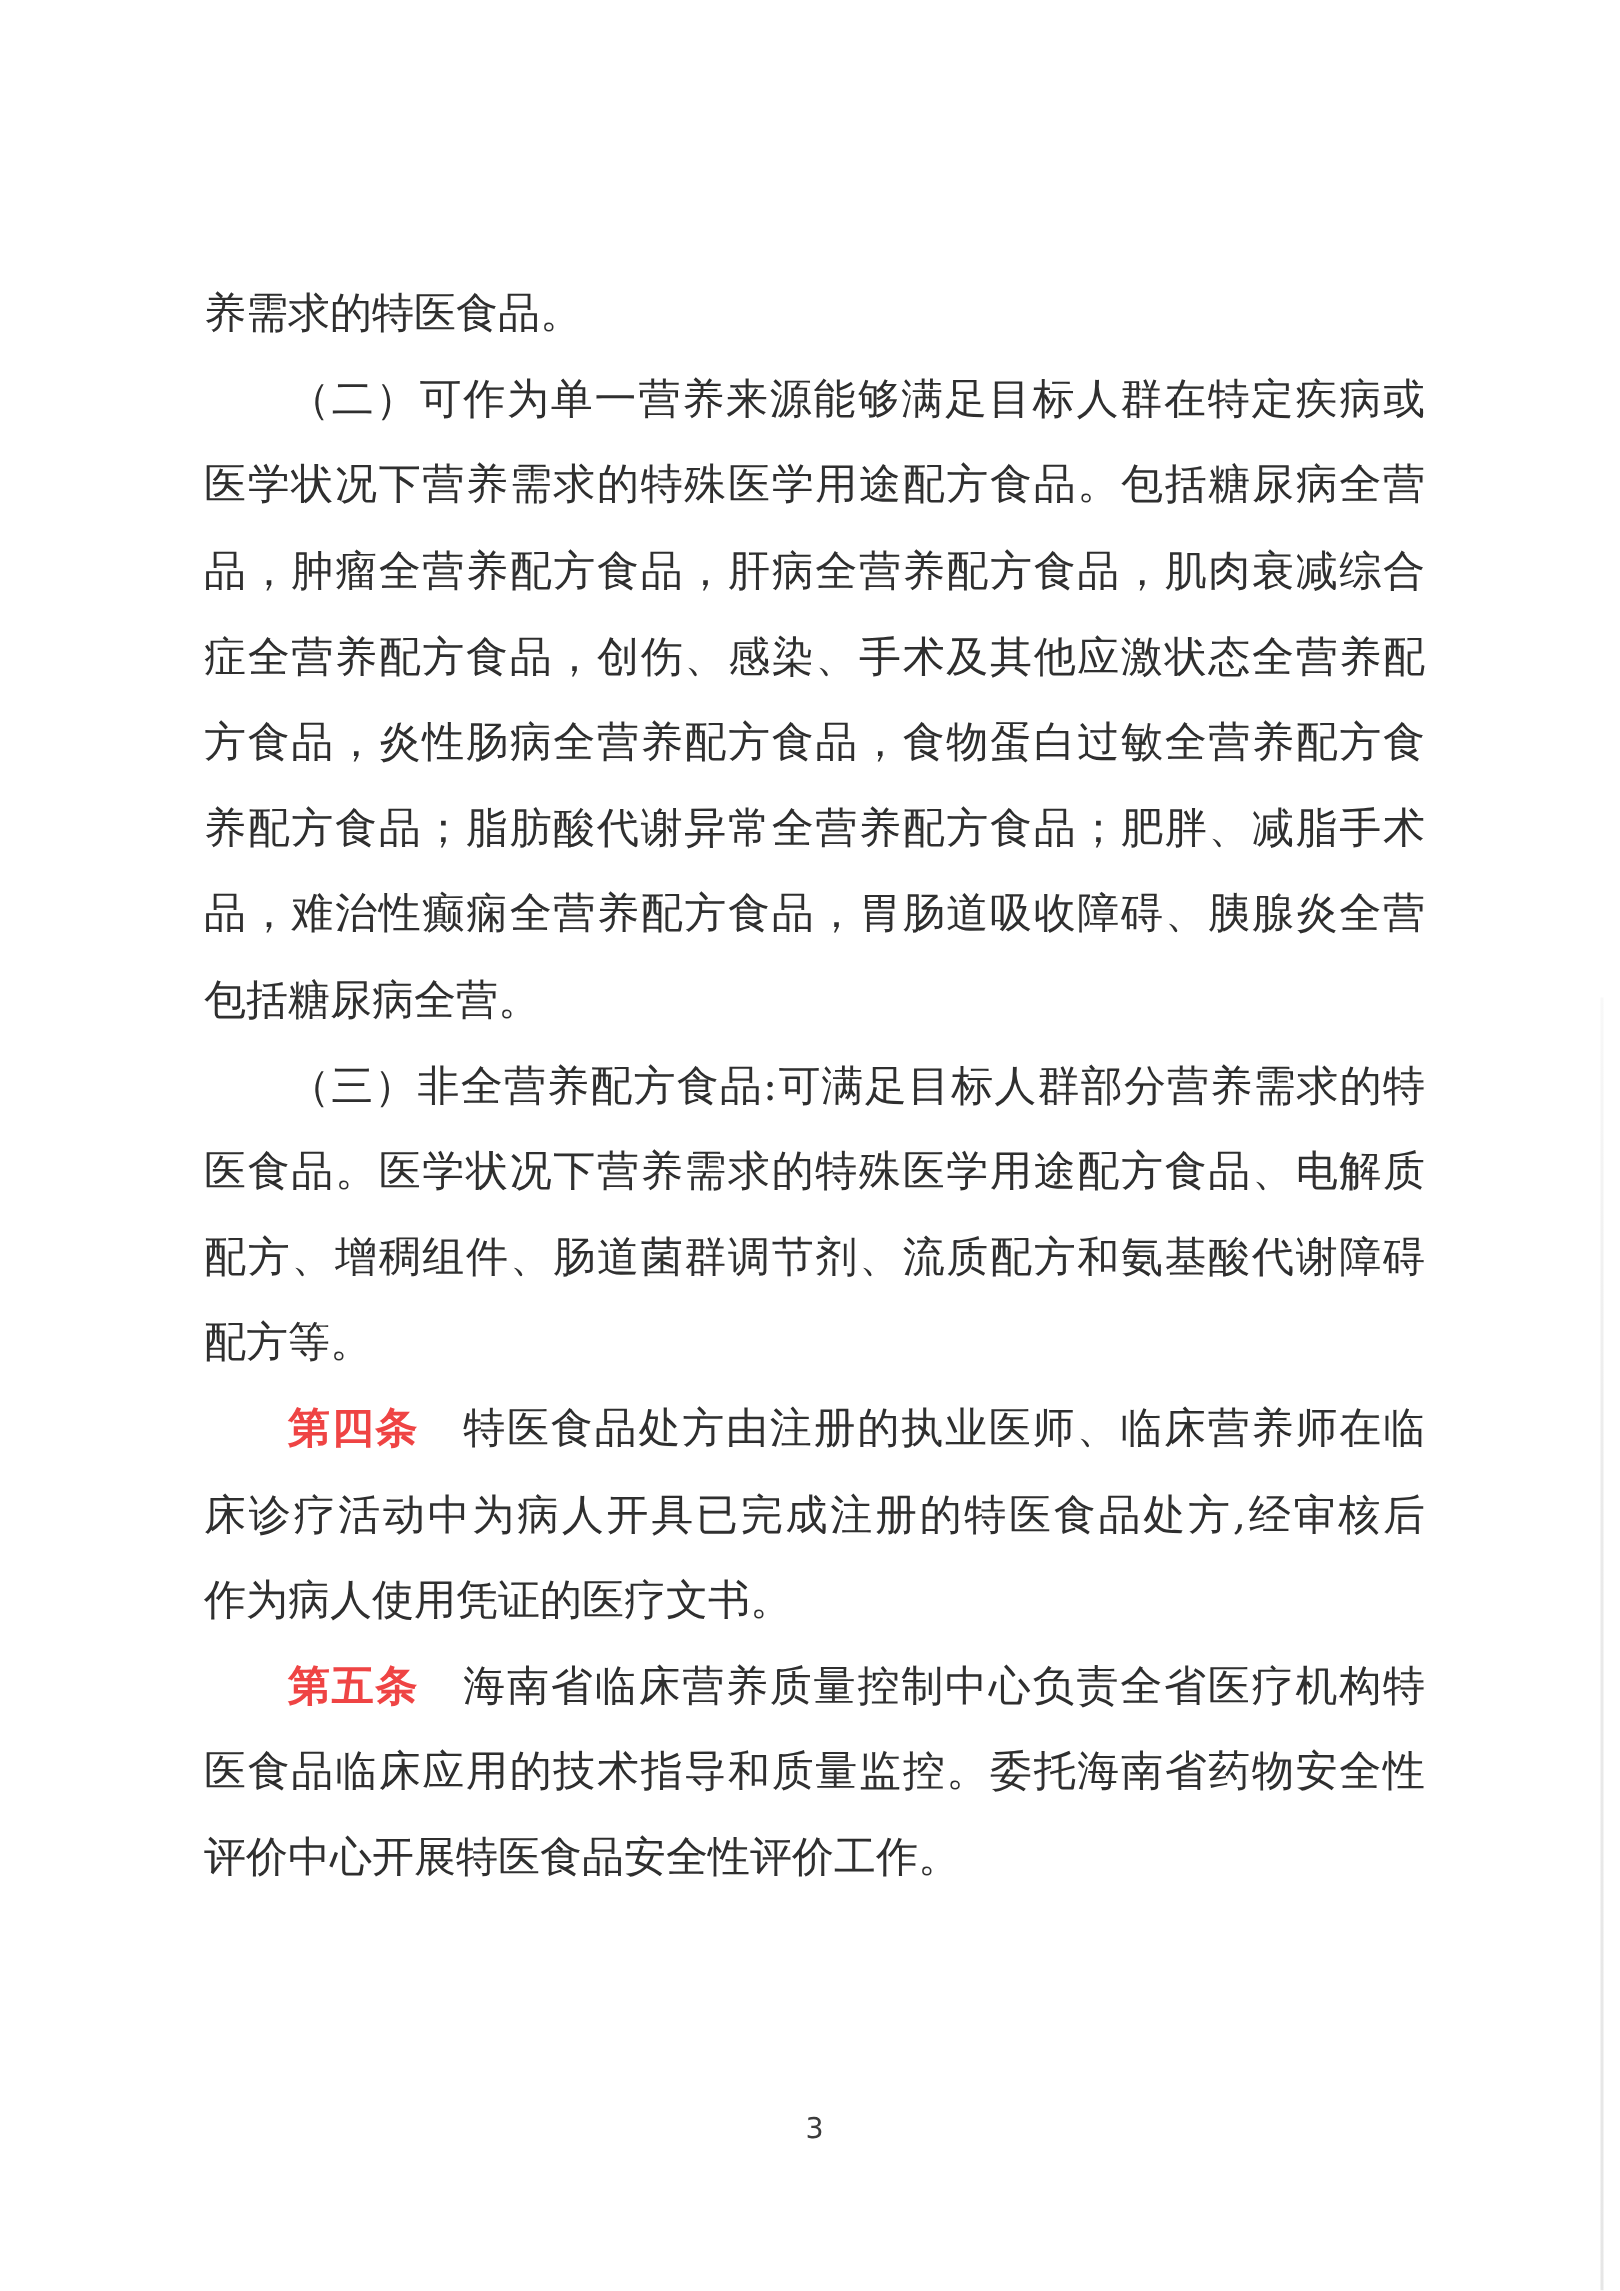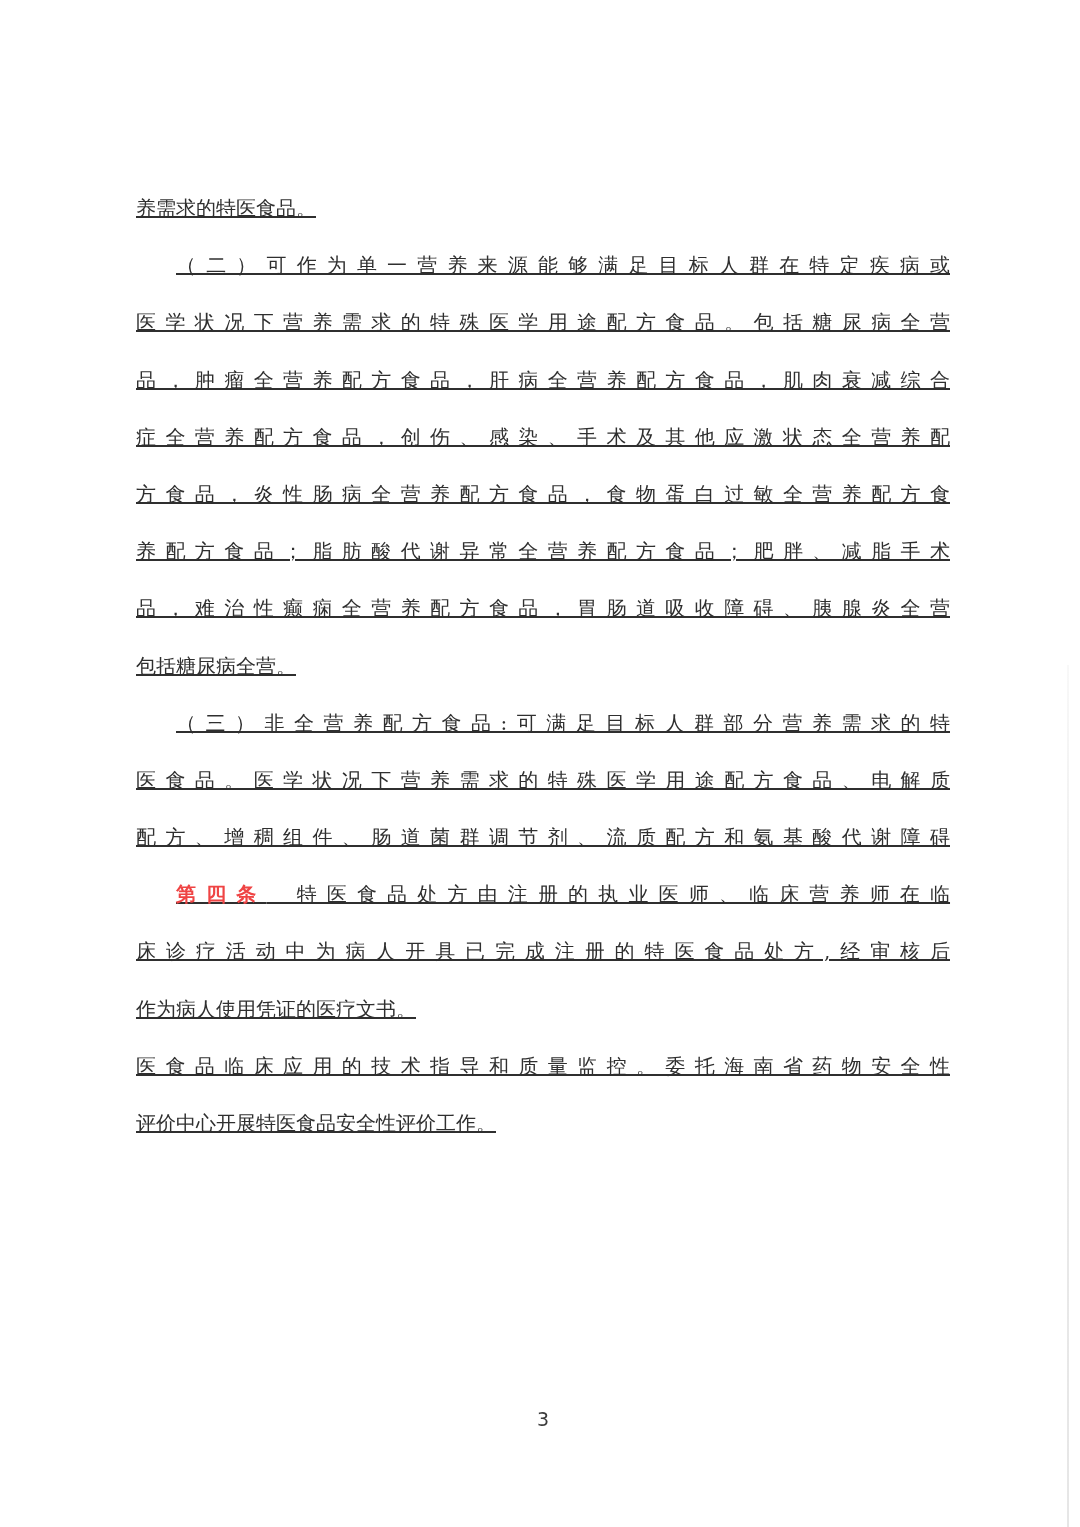--- a/index.html
+++ b/index.html
@@ -18,27 +18,26 @@
   }
   .text-block {
     position: absolute;
     left: 136px;
     top: 180px;
     width: 814px;
   }
   .line {
     height: 57.2px;
     line-height: 57.2px;
-    font-size: 20px;
+    font-size: 28px;
     color: #2f2f2f;
     text-align: left;
     white-space: normal;
     word-break: keep-all;
     overflow: visible;
-    text-decoration: underline;
     -webkit-font-smoothing: antialiased;
   }
   .line.fill {
     text-align: justify;
     text-align-last: justify;
   }
   .line.indent {
     text-indent: 2em;
   }
   .seg { font-weight: normal; }
@@ -74,23 +73,25 @@
       <div class="line fill"><span class="seg">医学状况下营养需求的特殊医学用途配方食品。包括糖尿病全营</span></div>
       <div class="line fill"><span class="seg">品，肿瘤全营养配方食品，肝病全营养配方食品，肌肉衰减综合</span></div>
       <div class="line fill"><span class="seg">症全营养配方食品，创伤、感染、手术及其他应激状态全营养配</span></div>
       <div class="line fill"><span class="seg">方食品，炎性肠病全营养配方食品，食物蛋白过敏全营养配方食</span></div>
       <div class="line fill"><span class="seg">养配方食品；脂肪酸代谢异常全营养配方食品；肥胖、减脂手术</span></div>
       <div class="line fill"><span class="seg">品，难治性癫痫全营养配方食品，胃肠道吸收障碍、胰腺炎全营</span></div>
       <div class="line"><span class="seg">包括糖尿病全营。</span></div>
       <div class="line fill indent"><span class="seg">（三）非全营养配方食品:可满足目标人群部分营养需求的特</span></div>
       <div class="line fill"><span class="seg">医食品。医学状况下营养需求的特殊医学用途配方食品、电解质</span></div>
       <div class="line fill"><span class="seg">配方、增稠组件、肠道菌群调节剂、流质配方和氨基酸代谢障碍</span></div>
+      <div class="line"><span class="seg">配方等。</span></div>
       <div class="line fill indent"><span class="seg bold">第四条</span><span class="seg">　特医食品处方由注册的执业医师、临床营养师在临</span></div>
       <div class="line fill"><span class="seg">床诊疗活动中为病人开具已完成注册的特医食品处方,经审核后</span></div>
       <div class="line"><span class="seg">作为病人使用凭证的医疗文书。</span></div>
+      <div class="line fill indent"><span class="seg bold">第五条</span><span class="seg">　海南省临床营养质量控制中心负责全省医疗机构特</span></div>
       <div class="line fill"><span class="seg">医食品临床应用的技术指导和质量监控。委托海南省药物安全性</span></div>
       <div class="line"><span class="seg">评价中心开展特医食品安全性评价工作。</span></div>
     </div>
 
   <div class="page-number">3</div>
 
   <div class="scan-artifact-line"></div>
 
 </div>
 

